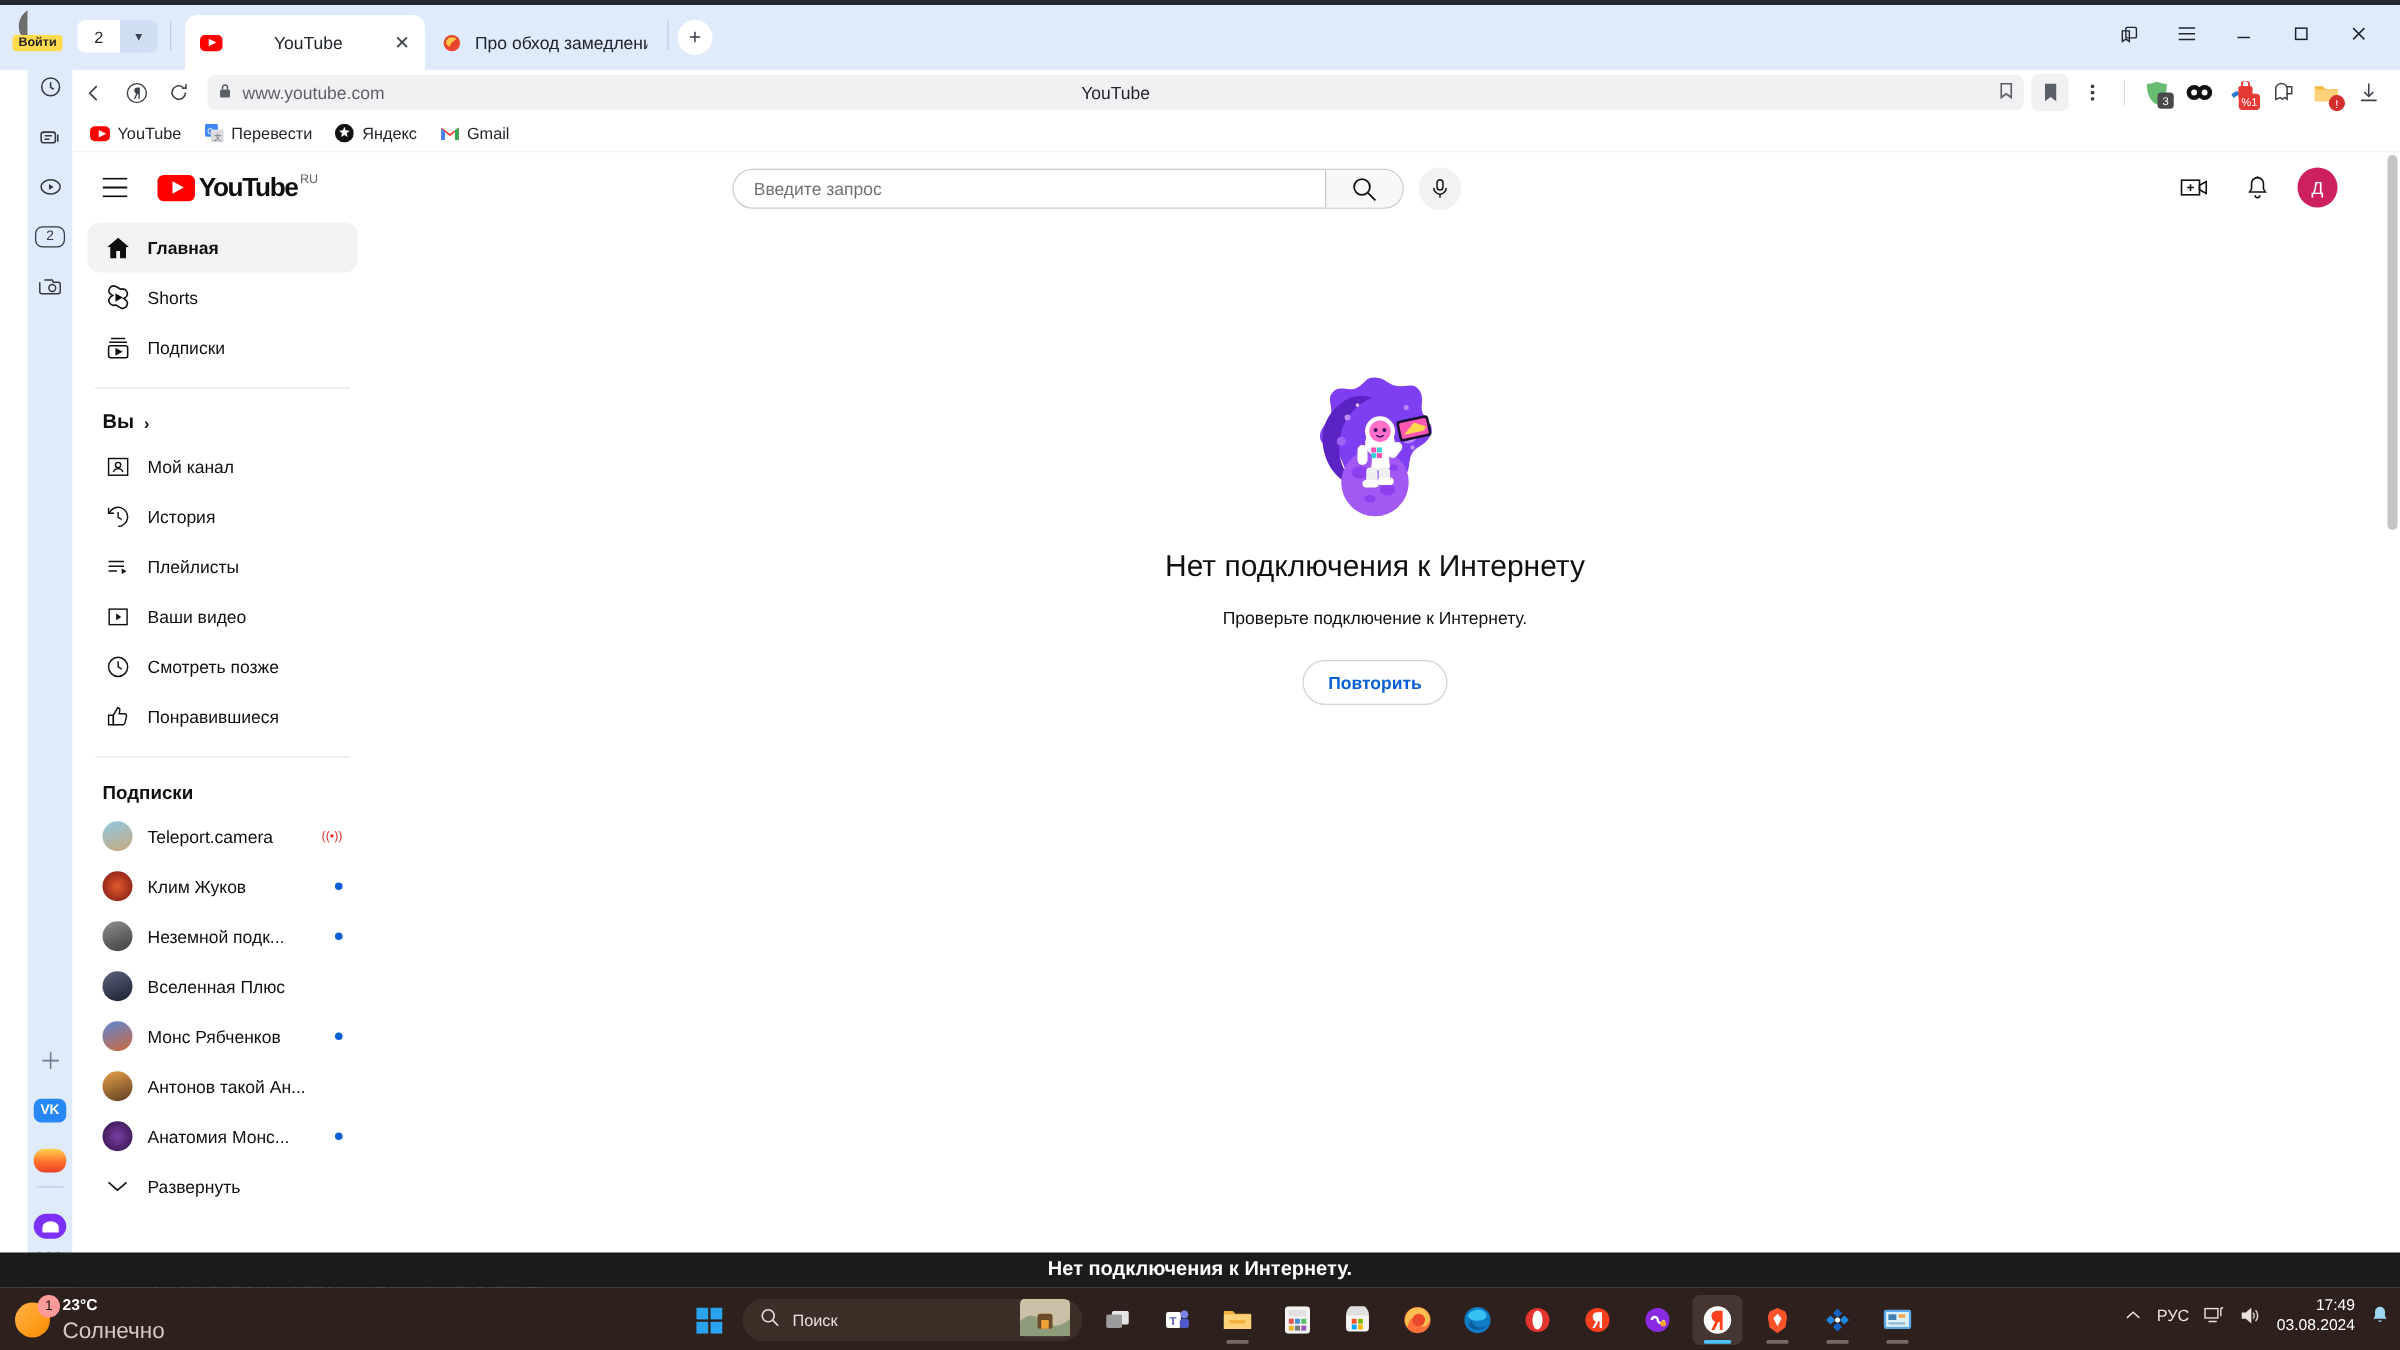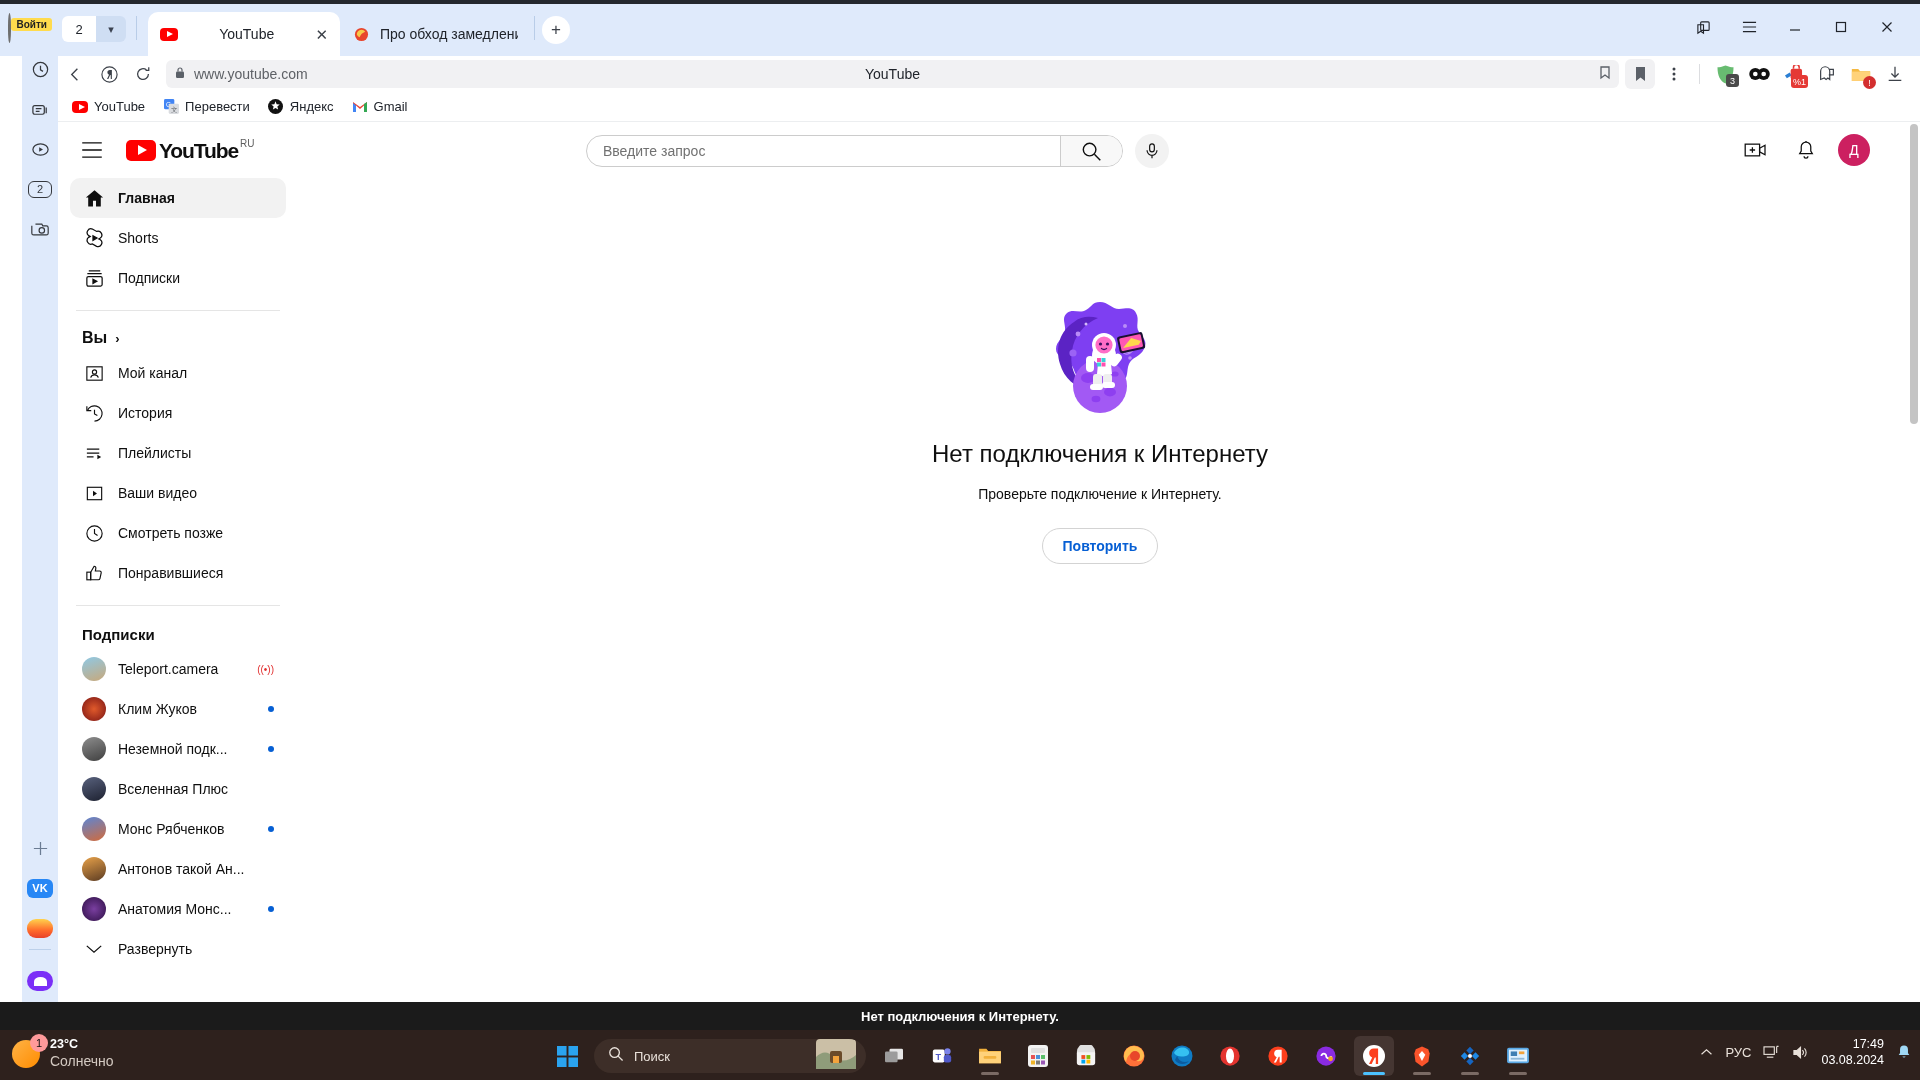--- a/index.html
+++ b/index.html
@@ -56,21 +56,21 @@
     border: 1.6px solid #35383d; border-radius: 6px;
     width: 24px; height: 17px; font-size: 11px; display:flex;
     align-items:center; justify-content:center; color:#35383d;
   }
   .rail-divider { width: 22px; height: 1px; background: #bcd0ea; margin: 6px 0; }
   .rail-dots { color:#8fa6c2; font-size: 16px; letter-spacing: 2px; margin-bottom: 6px;}
 
   
   #account-chip {
     position: absolute; left: 8px; top: 6px; width: 44px; height: 44px;
-    display:flex; flex-direction: row; align-items:center;
+    display:flex; flex-direction: column; align-items:center;
   }
   #account-avatar {
     width: 30px; height: 30px; border-radius: 50%;
     background: #6e6e6e; position: relative; overflow:hidden;
   }
   #account-avatar::after{
     content:""; position:absolute; left:7px; top:5px; width:16px; height:16px;
     border-radius:50%; background:#d8d8d8;
   }
   #account-avatar::before{
@@ -256,41 +256,41 @@
   #offline-sub { font-size: 14px; color:#0f0f0f; margin-top: 18px; }
   #offline-retry {
     margin-top: 26px; border:1px solid #d3d3d3; border-radius: 18px;
     padding: 9px 20px; color:#065fd4; font-size:14px; font-weight:600;
     background:#fff; cursor:pointer; font-family:"Liberation Sans",sans-serif;
   }
 
   
   #browser-status-bar {
     position:absolute; left: 0; top: 1002px; width: 1920px; height: 28px;
-    background:#1b1b1b; color:#fff; font-size:13px; font-weight:700;
+    background:#1b1b1b; color:#fff; font-size:16px; font-weight:700;
     display:flex; align-items:center; justify-content:center;
   }
 
   
   #taskbar {
     position:absolute; left:0; top: 1030px; width: 1920px; height: 50px;
     background:#2e211d;
   }
   #weather-widget {
     position:absolute; left: 12px; top: 7px; display:flex; align-items:center; gap:10px; cursor:pointer;
   }
   #weather-sun { width: 28px; height:28px; border-radius:50%;
     background: linear-gradient(135deg,#ffb347,#ff8c00); position:relative;}
   #weather-badge {
     position:absolute; right:-8px; top:-6px; width:18px; height:18px; border-radius:50%;
     background:#ff9a9a; color:#111; font-size:11px; display:flex; align-items:center; justify-content:center;
   }
   .weather-text { line-height: 1.25; }
   .weather-temp { color:#fff; font-size:12.5px; font-weight:700;}
-  .weather-cond { color:#d4cac2; font-size:14px;text-align:right;}
+  .weather-cond { color:#d4cac2; font-size:18px;text-align:right;}
 
   #taskbar-center { position:absolute; left: 548px; top: 6px; display:flex; align-items:center; gap: 8px;}
   #start-btn { width:38px; height:38px; display:flex; align-items:center; justify-content:center; cursor:pointer;}
   #search-pill {
     width: 272px; height: 34px; border-radius: 18px; background:#3d2e28;
     display:flex; align-items:center; gap:10px; padding: 0 10px 0 14px; cursor:pointer;
     position:relative; overflow:hidden;
   }
   #search-pill .sp-label { color:#e9e1da; font-size:13px; flex:1 1 auto;}
   .tb-app {

